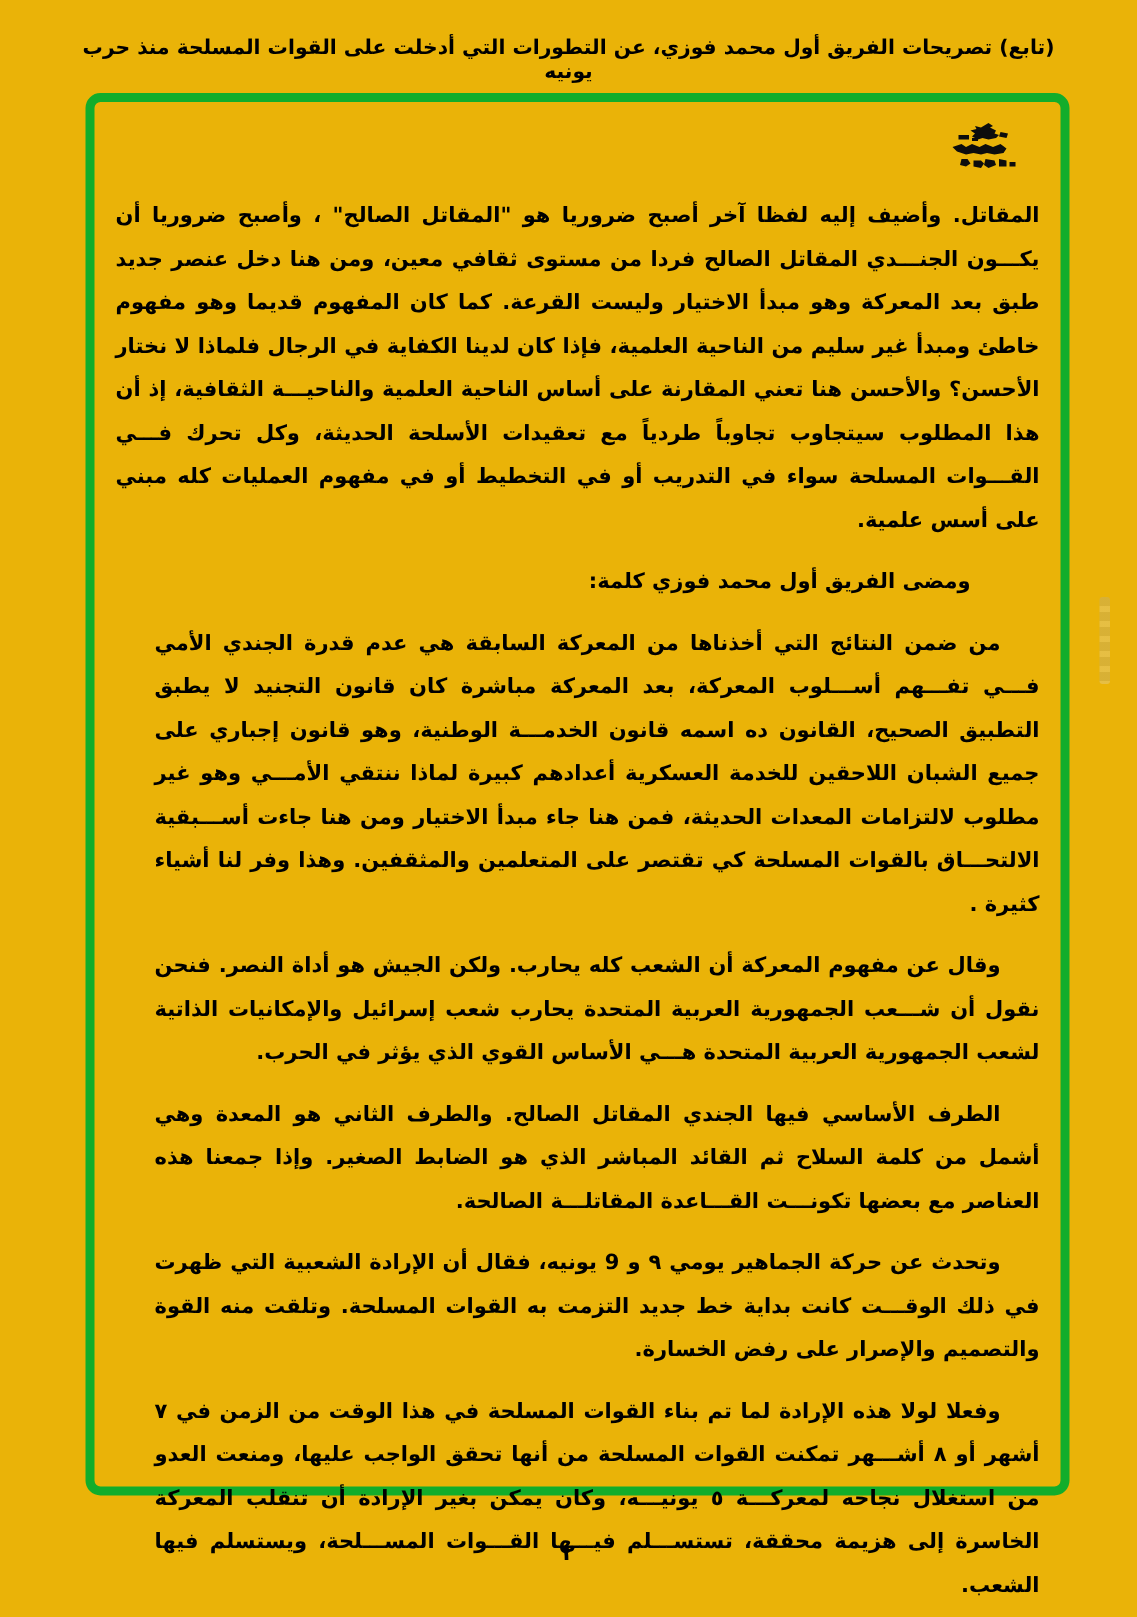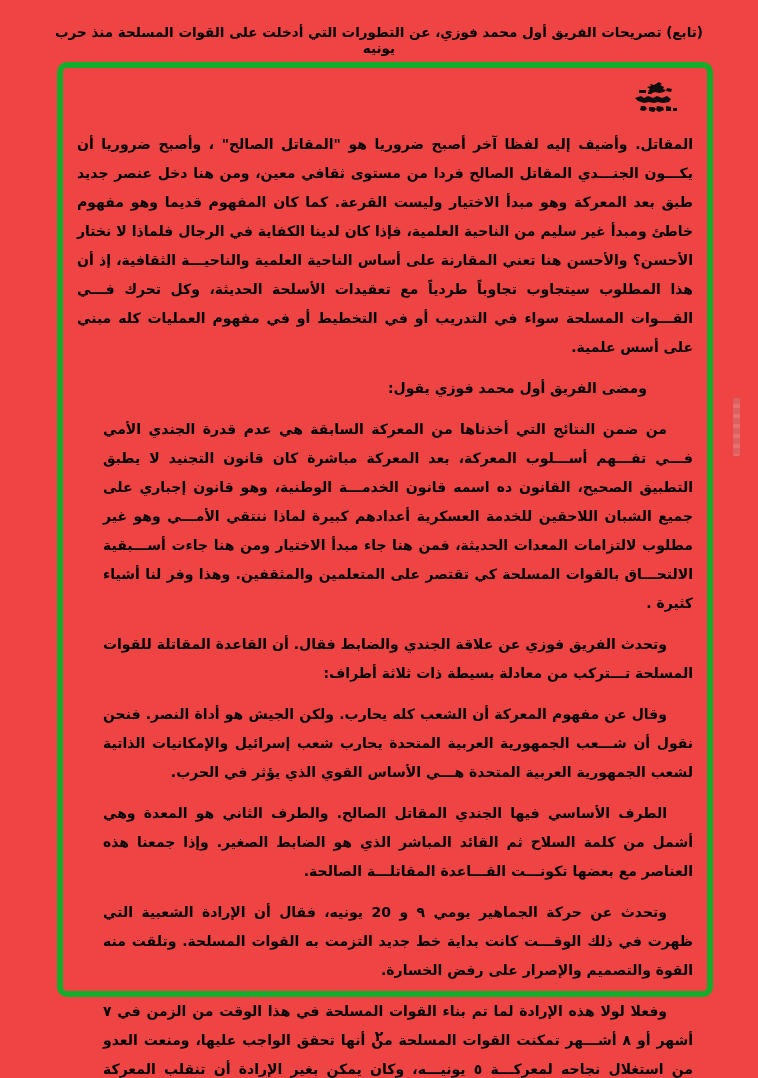--- a/index.html
+++ b/index.html
@@ -5,21 +5,21 @@
   html, body {
     margin: 0;
     padding: 0;
     background: #ffffff;
     font-family: "DejaVu Sans", sans-serif;
   }
   .page {
     position: relative;
     width: 758px;
     height: 1078px;
-    background: #ef4444;
+    background: #eab308;
     overflow: hidden;
   }
   .page-header {
     position: absolute;
     top: 24px;
     left: 40px;
     right: 40px;
     direction: rtl;
     text-align: center;
     font-weight: bold;
@@ -108,26 +108,25 @@
           <path d="M28 27 l5 0 2 2 -2 3 -5 -1 z"></path>
           <path d="M36 26 l6 1 1 3 -5 2 -3 -2 z"></path>
           <path d="M45 26 l5 1 0 4 -5 0 z"></path>
           <rect x="52" y="28" width="4" height="3"></rect>
         </g>
       </svg>
     </span>
 
     <div class="content">
       <p>المقاتل. وأضيف إليه لفظا آخر أصبح ضروريا هو "المقاتل الصالح" ، وأصبح ضروريا أن يكـــون الجنـــدي المقاتل الصالح فردا من مستوى ثقافي معين، ومن هنا دخل عنصر جديد طبق بعد المعركة وهو مبدأ الاختيار وليست القرعة. كما كان المفهوم قديما وهو مفهوم خاطئ ومبدأ غير سليم من الناحية العلمية، فإذا كان لدينا الكفاية في الرجال فلماذا لا نختار الأحسن؟ والأحسن هنا تعني المقارنة على أساس الناحية العلمية والناحيـــة الثقافية، إذ أن هذا المطلوب سيتجاوب تجاوباً طردياً مع تعقيدات الأسلحة الحديثة، وكل تحرك فـــي القـــوات المسلحة سواء في التدريب أو في التخطيط أو في مفهوم العمليات كله مبني على أسس علمية.</p>
-      <p class="indent-lg">ومضى الفريق أول محمد فوزي يقول:</p>
+      <p class="indent-lg">ومضى الفريق أول محمد فوزي كلمة:</p>
       <p class="indent">من ضمن النتائج التي أخذناها من المعركة السابقة هي عدم قدرة الجندي الأمي فـــي تفـــهم أســـلوب المعركة، بعد المعركة مباشرة كان قانون التجنيد لا يطبق التطبيق الصحيح، القانون ده اسمه قانون الخدمـــة الوطنية، وهو قانون إجباري على جميع الشبان اللاحقين للخدمة العسكرية أعدادهم كبيرة لماذا ننتقي الأمـــي وهو غير مطلوب لالتزامات المعدات الحديثة، فمن هنا جاء مبدأ الاختيار ومن هنا جاءت أســـبقية الالتحـــاق بالقوات المسلحة كي تقتصر على المتعلمين والمثقفين. وهذا وفر لنا أشياء كثيرة .</p>
-      <p class="indent">وتحدث الفريق فوزي عن علاقة الجندي والضابط فقال. أن القاعدة المقاتلة للقوات المسلحة تـــتركب من معادلة بسيطة ذات ثلاثة أطراف:</p>
       <p class="indent">وقال عن مفهوم المعركة أن الشعب كله يحارب. ولكن الجيش هو أداة النصر. فنحن نقول أن شـــعب الجمهورية العربية المتحدة يحارب شعب إسرائيل والإمكانيات الذاتية لشعب الجمهورية العربية المتحدة هـــي الأساس القوي الذي يؤثر في الحرب.</p>
       <p class="indent">الطرف الأساسي فيها الجندي المقاتل الصالح. والطرف الثاني هو المعدة وهي أشمل من كلمة السلاح ثم القائد المباشر الذي هو الضابط الصغير. وإذا جمعنا هذه العناصر مع بعضها تكونـــت القـــاعدة المقاتلـــة الصالحة.</p>
-      <p class="indent">وتحدث عن حركة الجماهير يومي ٩ و 20 يونيه، فقال أن الإرادة الشعبية التي ظهرت في ذلك الوقـــت كانت بداية خط جديد التزمت به القوات المسلحة. وتلقت منه القوة والتصميم والإصرار على رفض الخسارة.</p>
+      <p class="indent">وتحدث عن حركة الجماهير يومي ٩ و 9 يونيه، فقال أن الإرادة الشعبية التي ظهرت في ذلك الوقـــت كانت بداية خط جديد التزمت به القوات المسلحة. وتلقت منه القوة والتصميم والإصرار على رفض الخسارة.</p>
       <p class="indent">وفعلا لولا هذه الإرادة لما تم بناء القوات المسلحة في هذا الوقت من الزمن في ٧ أشهر أو ٨ أشـــهر تمكنت القوات المسلحة من أنها تحقق الواجب عليها، ومنعت العدو من استغلال نجاحه لمعركـــة ٥ يونيـــه، وكان يمكن بغير الإرادة أن تنقلب المعركة الخاسرة إلى هزيمة محققة، تستســـلم فيـــها القـــوات المســـلحة، ويستسلم فيها الشعب.</p>
     </div>
 
   </div>
 
   <div class="scan-artifact"></div>
 
   <div class="page-number">٢</div>
 
 </div>

